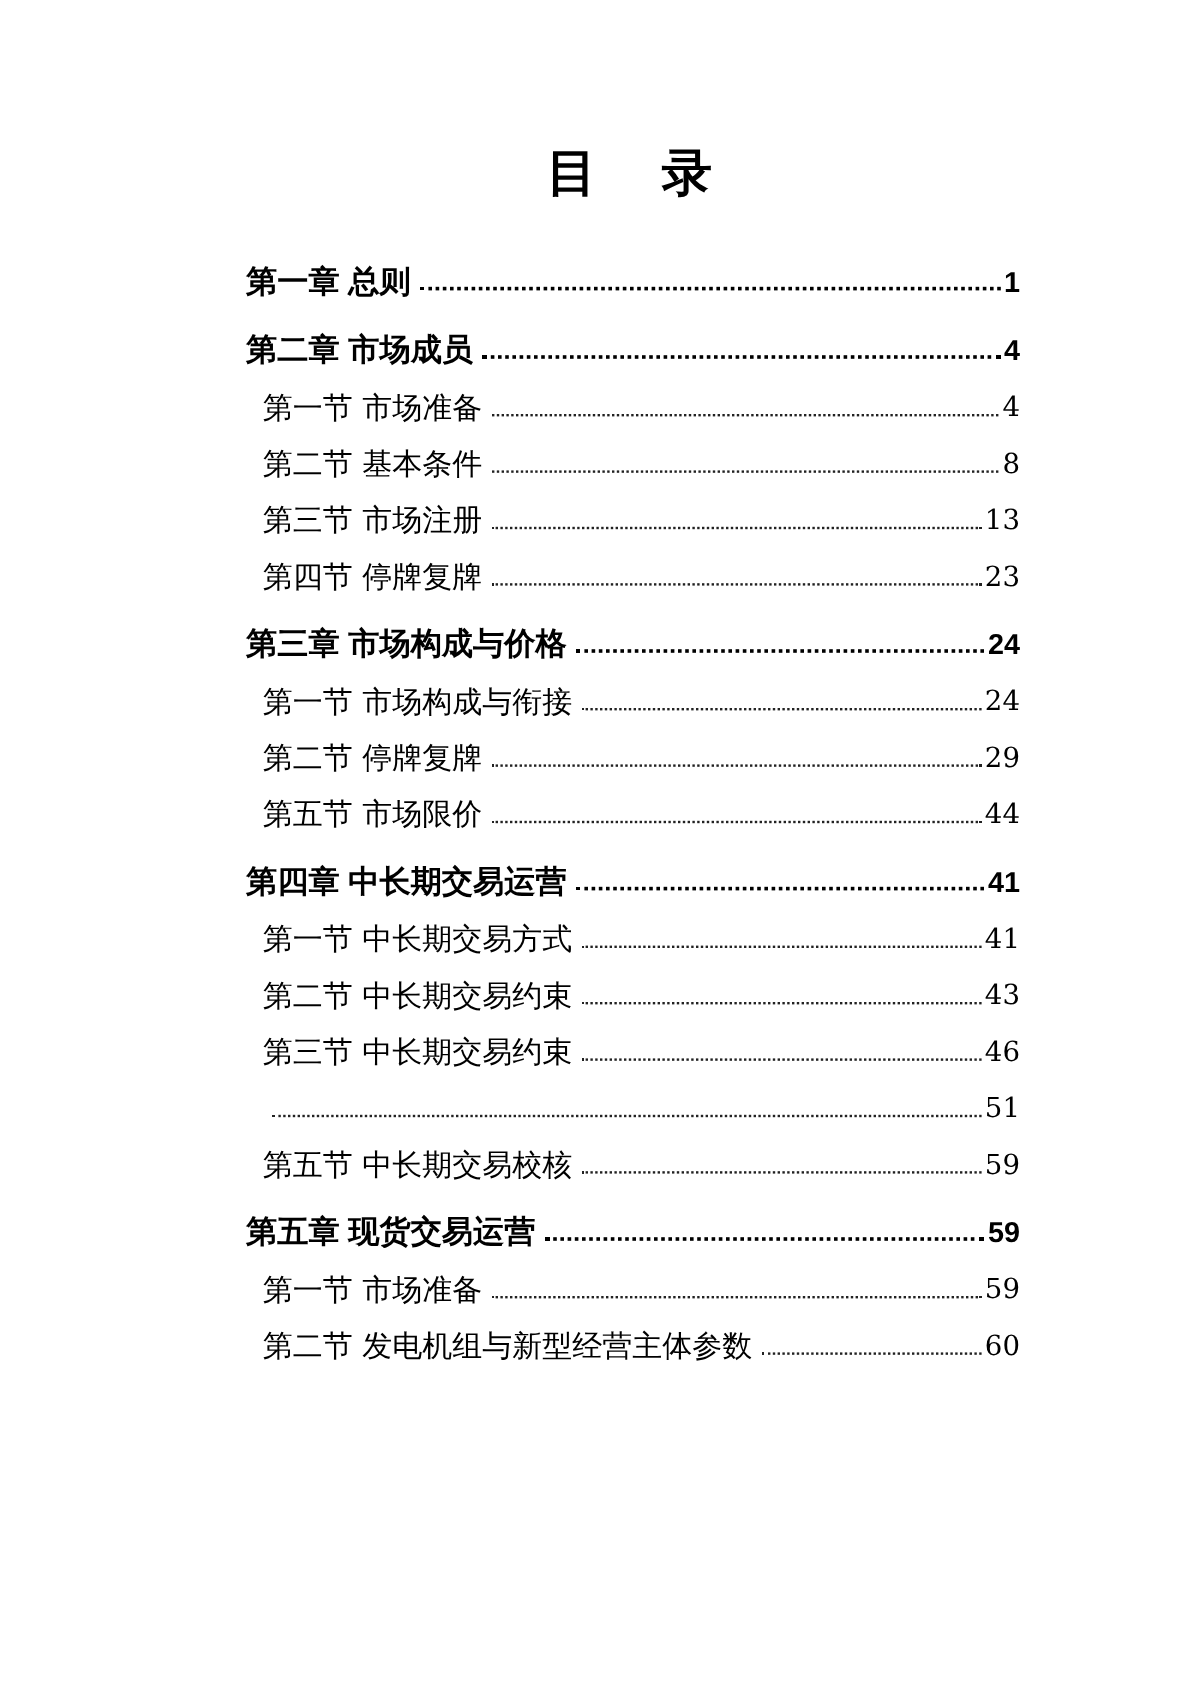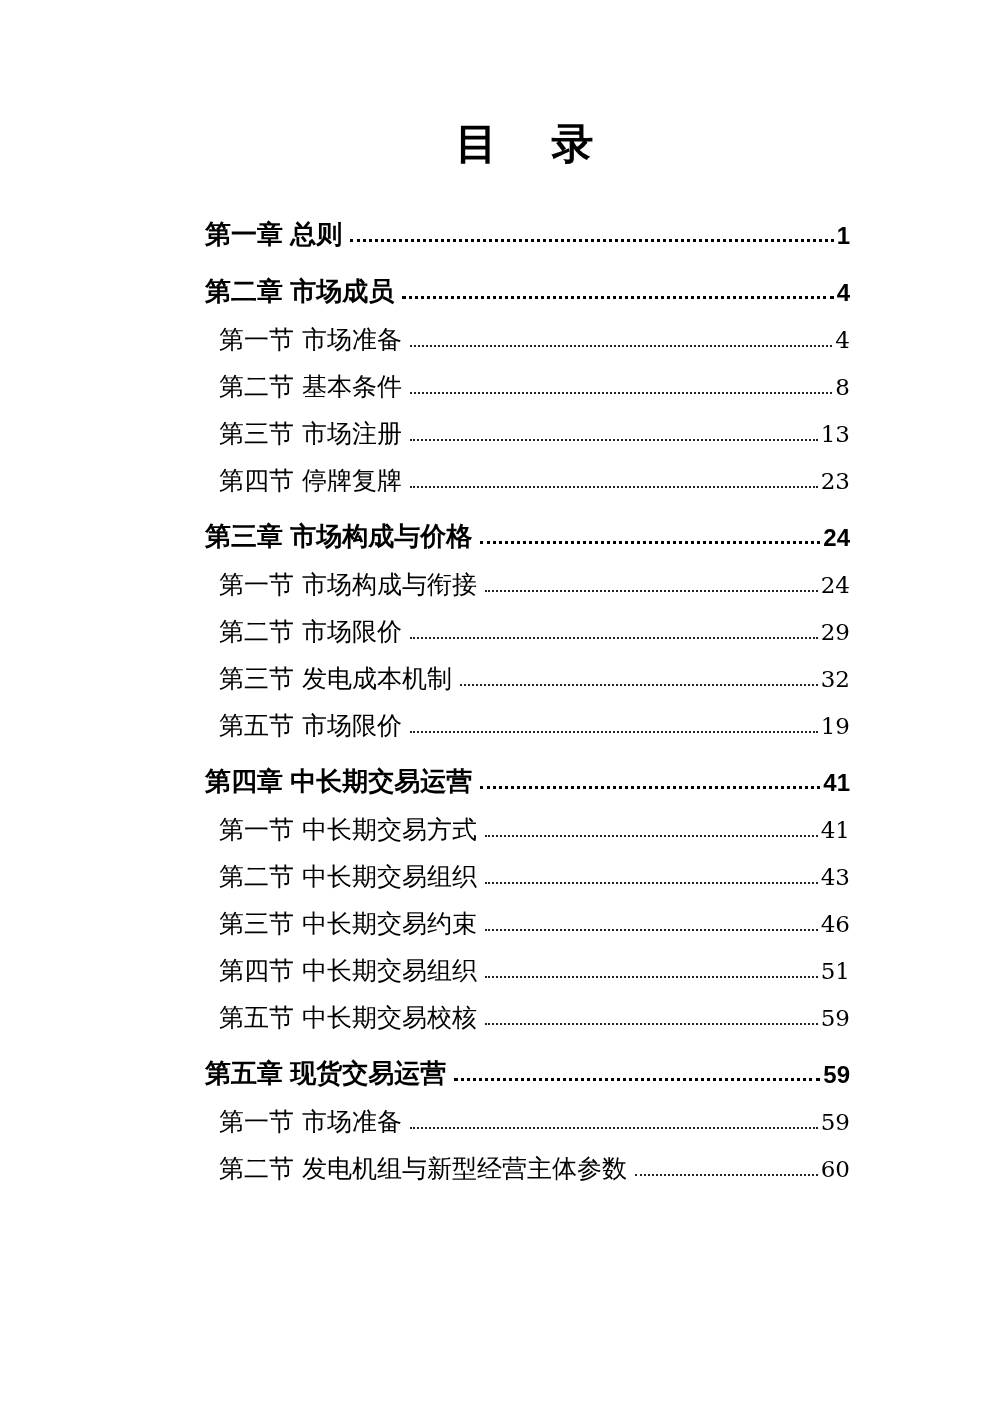--- a/index.html
+++ b/index.html
@@ -114,56 +114,50 @@
     <span class="toc-label">第三章 市场构成与价格</span>
     <span class="toc-leader"></span>
     <span class="toc-page">24</span>
   </div>
         <div class="toc-row section">
     <span class="toc-label">第一节 市场构成与衔接</span>
     <span class="toc-leader"></span>
     <span class="toc-page">24</span>
   </div>
         <div class="toc-row section">
-    <span class="toc-label">第二节 市场限价</span>
+    <span class="toc-label">第二节 停牌复牌</span>
     <span class="toc-leader"></span>
     <span class="toc-page">29</span>
   </div>
         <div class="toc-row section">
-    <span class="toc-label">第三节 发电成本机制</span>
-    <span class="toc-leader"></span>
-    <span class="toc-page">32</span>
-  </div>
-        <div class="toc-row section">
     <span class="toc-label">第五节 市场限价</span>
     <span class="toc-leader"></span>
-    <span class="toc-page">19</span>
+    <span class="toc-page">44</span>
   </div>
         <div class="toc-row chapter">
     <span class="toc-label">第四章 中长期交易运营</span>
     <span class="toc-leader"></span>
     <span class="toc-page">41</span>
   </div>
         <div class="toc-row section">
     <span class="toc-label">第一节 中长期交易方式</span>
     <span class="toc-leader"></span>
     <span class="toc-page">41</span>
   </div>
         <div class="toc-row section">
-    <span class="toc-label">第二节 中长期交易组织</span>
+    <span class="toc-label">第二节 中长期交易约束</span>
     <span class="toc-leader"></span>
     <span class="toc-page">43</span>
   </div>
         <div class="toc-row section">
     <span class="toc-label">第三节 中长期交易约束</span>
     <span class="toc-leader"></span>
     <span class="toc-page">46</span>
   </div>
         <div class="toc-row section">
-    <span class="toc-label">第四节 中长期交易组织</span>
     <span class="toc-leader"></span>
     <span class="toc-page">51</span>
   </div>
         <div class="toc-row section">
     <span class="toc-label">第五节 中长期交易校核</span>
     <span class="toc-leader"></span>
     <span class="toc-page">59</span>
   </div>
         <div class="toc-row chapter">
     <span class="toc-label">第五章 现货交易运营</span>

